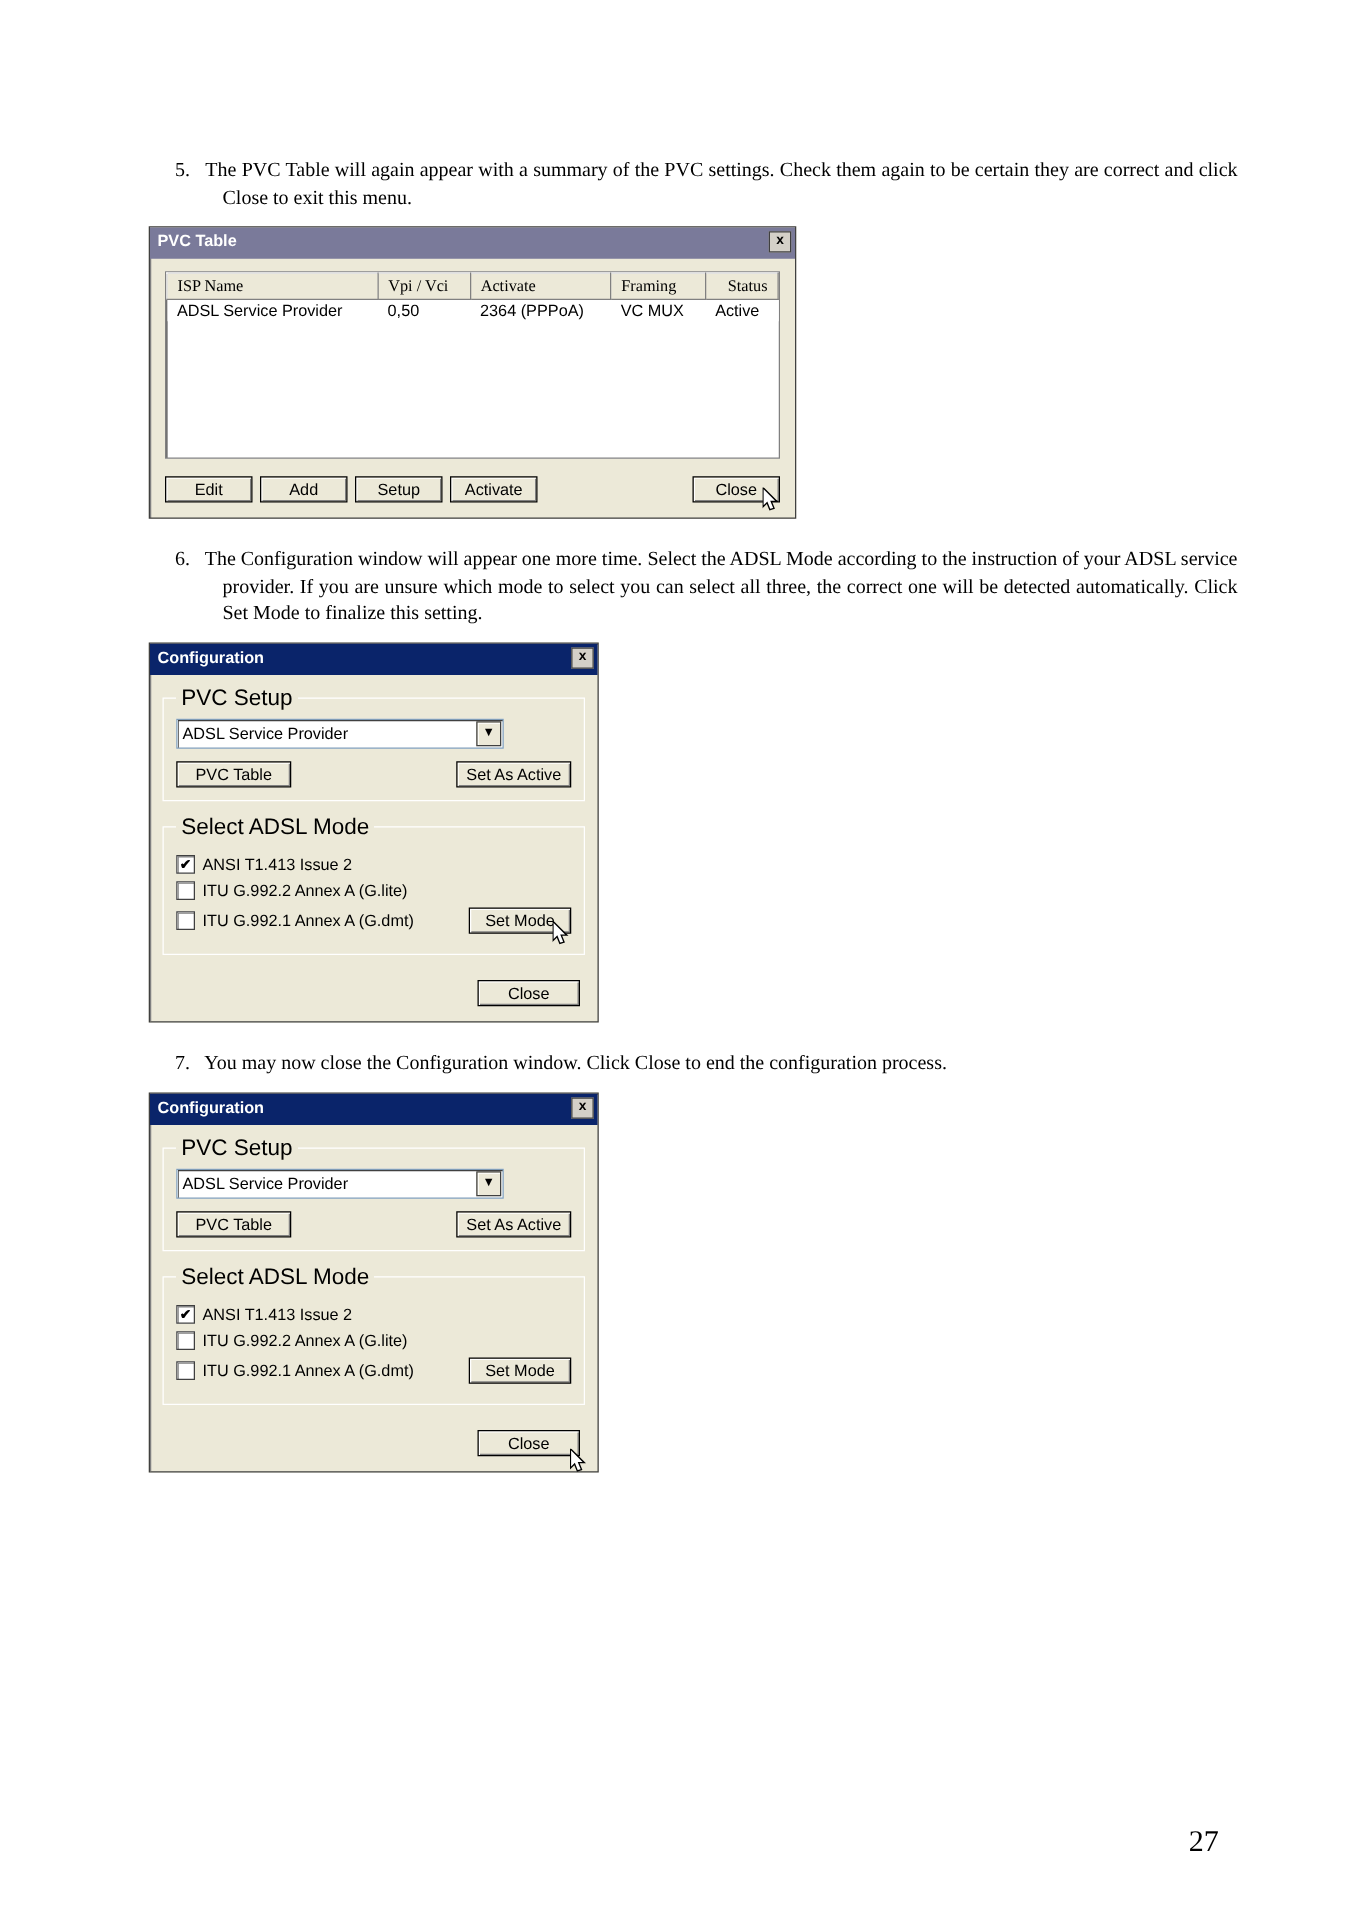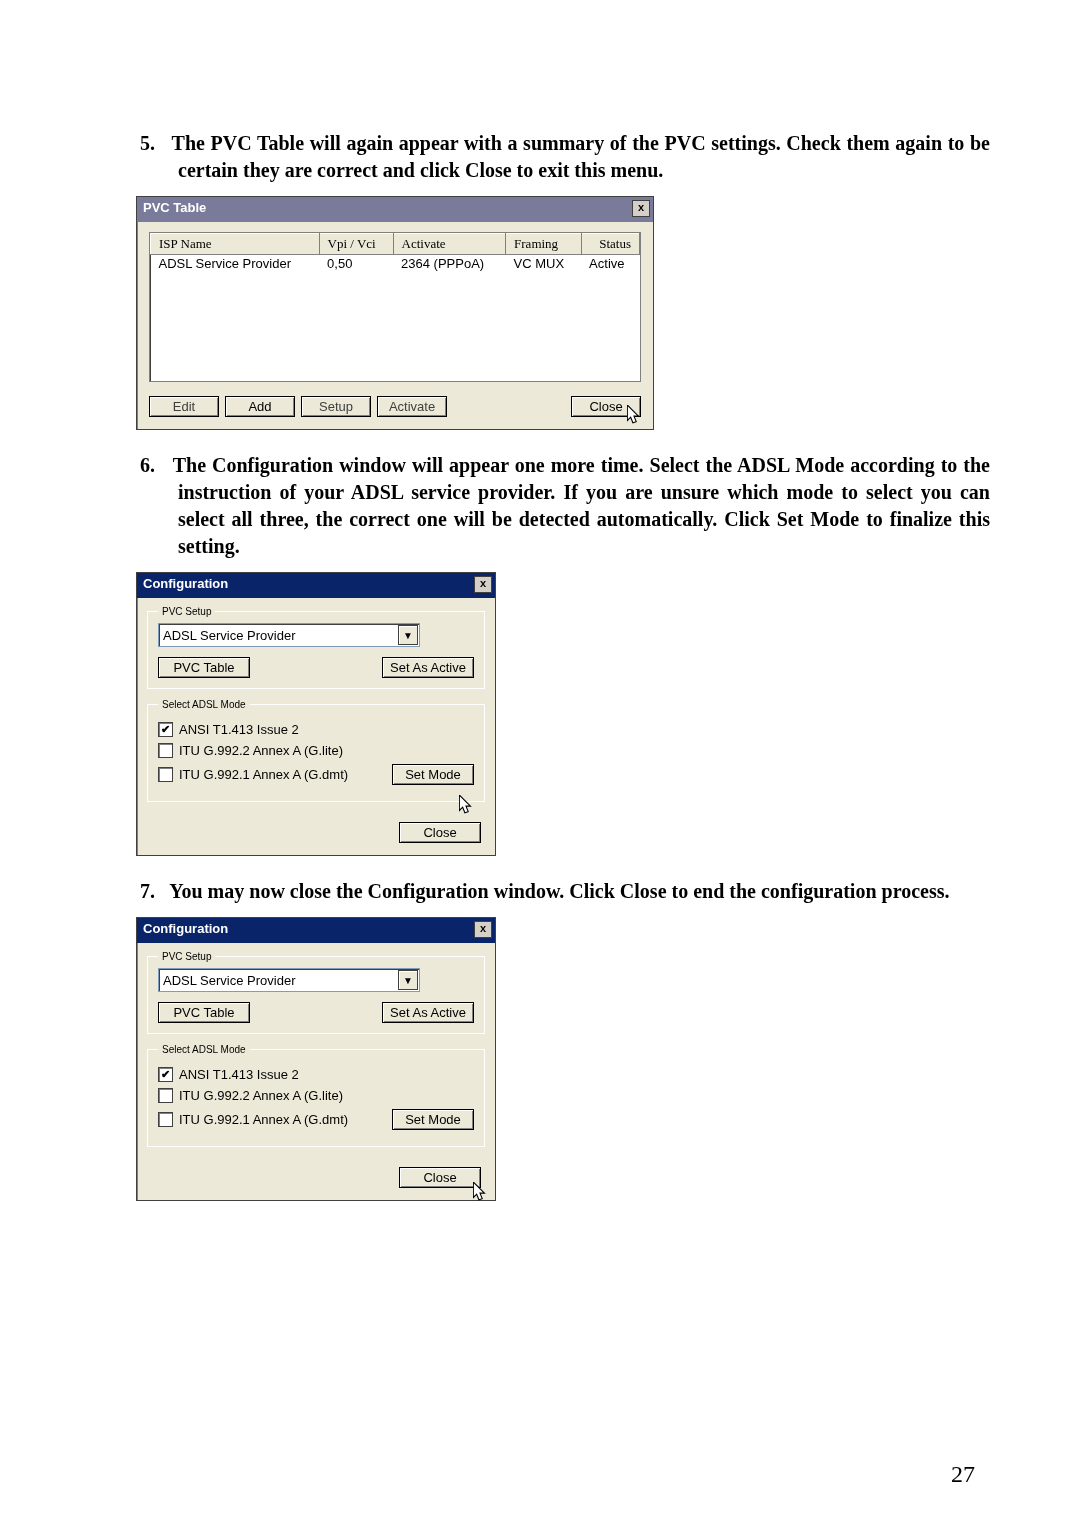--- a/index.html
+++ b/index.html
@@ -13,33 +13,32 @@
     width: 1080px;
     min-height: 1528px;
     box-sizing: border-box;
     padding: 110px 90px 40px 90px;
     position: relative;
   }
   .para-indent {
     margin-left: 50px;
     text-indent: -38px;
     padding-left: 38px;
-    font-size: 20px;
+    font-size: 16px;
     line-height: 1.35;
     margin-bottom: 12px;
     text-align: justify;
-    font-weight: bold;
   }
   .win {
     font-family: Tahoma, Arial, sans-serif;
     font-size: 13px;
     background: #ece9d8;
     border: 1px solid #404040;
     box-shadow: 1px 1px 0 #808080 inset;
-    margin-left: 46px;
+    margin-left: 29px;
     margin-bottom: 22px;
     position: relative;
     box-sizing: border-box;
   }
   .titlebar {
     position: relative;
     height: 22px;
     background: linear-gradient(#0a246a, #0a246a);
     color: #fff;
     font-weight: bold;
@@ -67,21 +66,21 @@
     background: #ece9d8;
     border: 1px solid #000;
     box-shadow: inset 1px 1px 0 #fff, inset -1px -1px 0 #808080;
     padding: 2px 0;
     text-align: center;
     font-family: Tahoma, Arial, sans-serif;
     font-size: 13px;
     min-width: 68px;
   }
   .w95btn.disabled {
-    color: #404040;
+    color: #000000;
   }
   .pvc-body {
     padding: 10px 12px 12px 12px;
   }
   .tbl {
     width: 100%;
     border-collapse: collapse;
     font-size: 13px;
   }
   .tbl th {
@@ -112,21 +111,21 @@
     gap: 6px;
   }
   .btnrow .spacer { flex: 1; }
   fieldset.grp {
     border: 1px groove #fff;
     margin: 8px 10px 10px 10px;
     padding: 6px 10px 10px 10px;
   }
   fieldset.grp legend {
     padding: 0 4px;
-    font-size: 10px;
+    font-size: 18px;
   }
   .combo {
     display: inline-flex;
     width: 260px;
     height: 22px;
     background: #fff;
     border: 1px solid #7f9db9;
     box-shadow: inset 1px 1px 0 #404040;
     align-items: center;
   }

